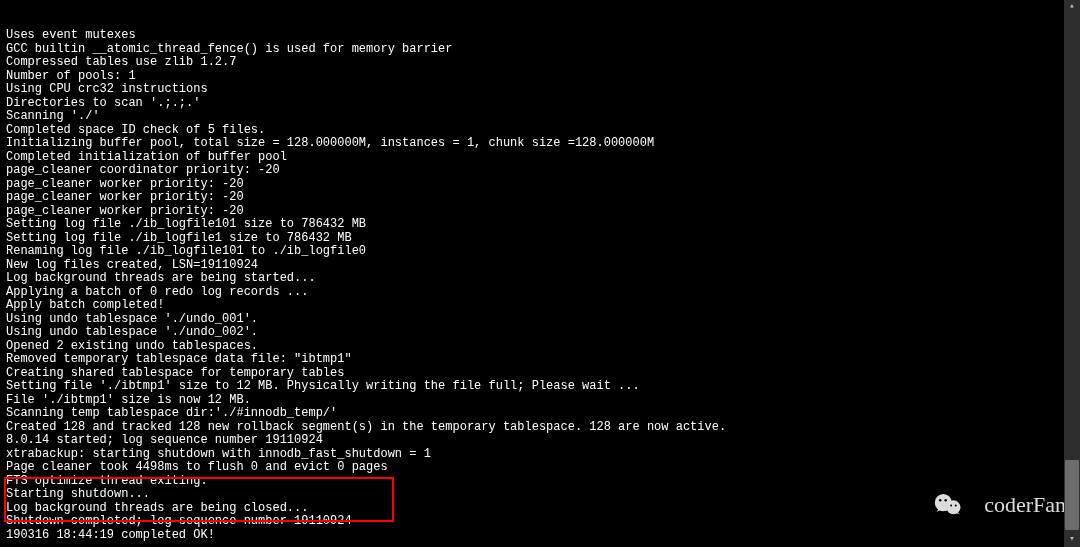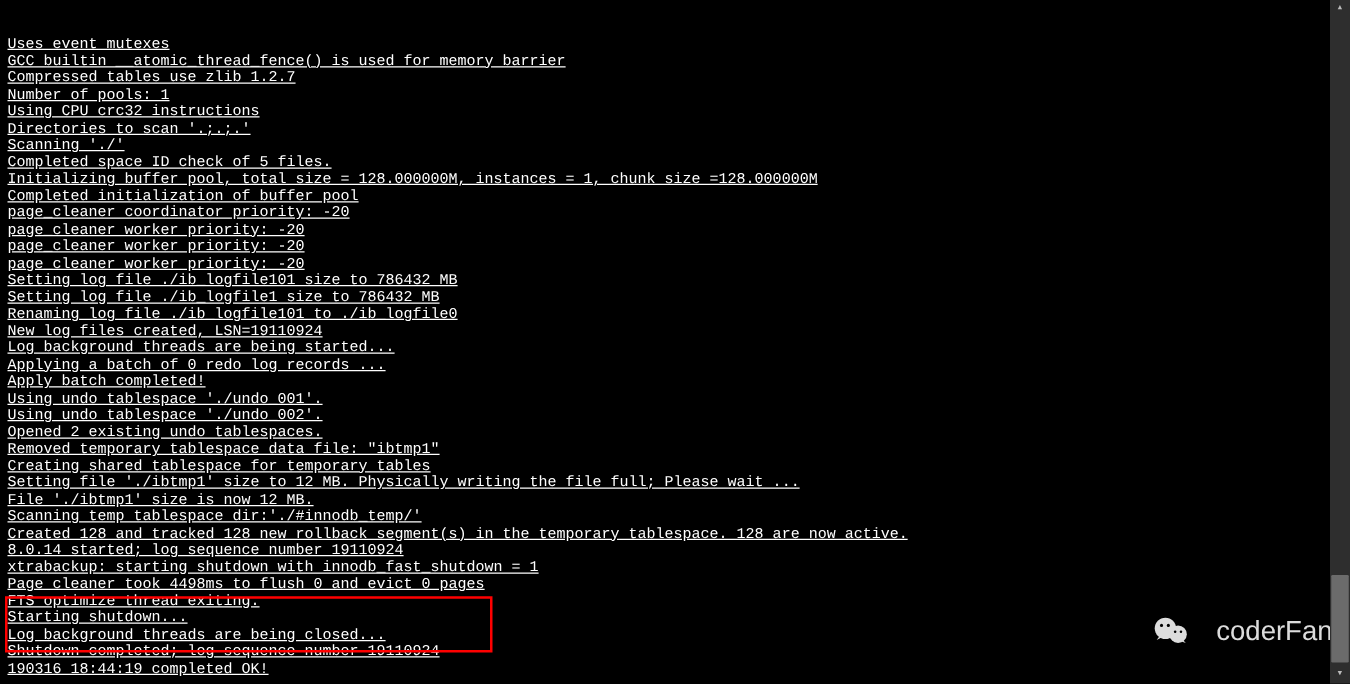--- a/index.html
+++ b/index.html
@@ -11,39 +11,39 @@
     line-height: 13.5px;
     width: 1080px;
     height: 547px;
     position: relative;
     overflow: hidden;
   }
   .terminal {
     padding: 2px 6px;
     white-space: pre;
   }
-  .line { display: block; text-decoration: underline; }
+  .line { display: block; }
   .highlight-box {
     position: absolute;
     border: 2px solid #ff0000;
     left: 4px;
     top: 477px;
     width: 390px;
     height: 45px;
     pointer-events: none;
   }
   .watermark {
     position: absolute;
     right: 14px;
     bottom: 28px;
     display: flex;
     align-items: center;
     gap: 22px;
     color: #e8e8e8;
-    font-family: Liberation Sans, sans-serif;
+    font-family: Liberation Serif, serif;
     font-size: 22px;
     opacity: 0.95;
   }
   .watermark svg { width: 28px; height: 28px; }
   .scrollbar {
     position: absolute;
     right: 0;
     top: 0;
     width: 16px;
     height: 100%;

